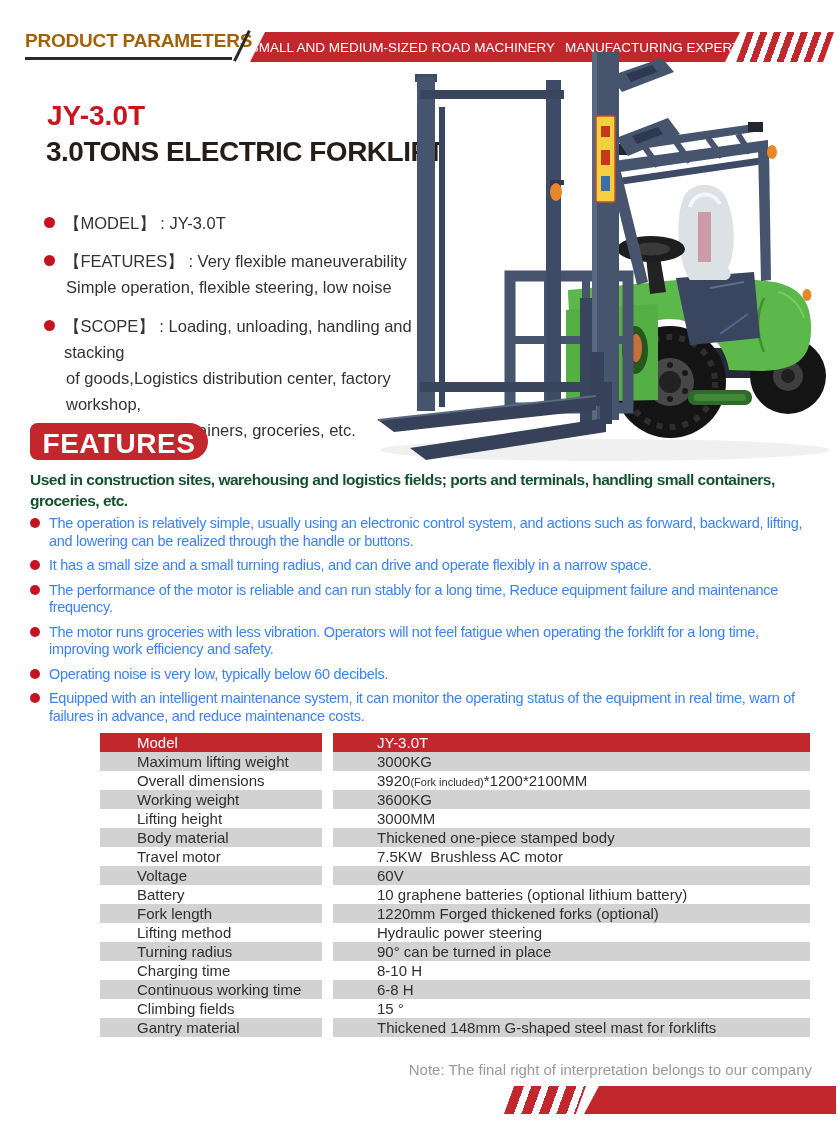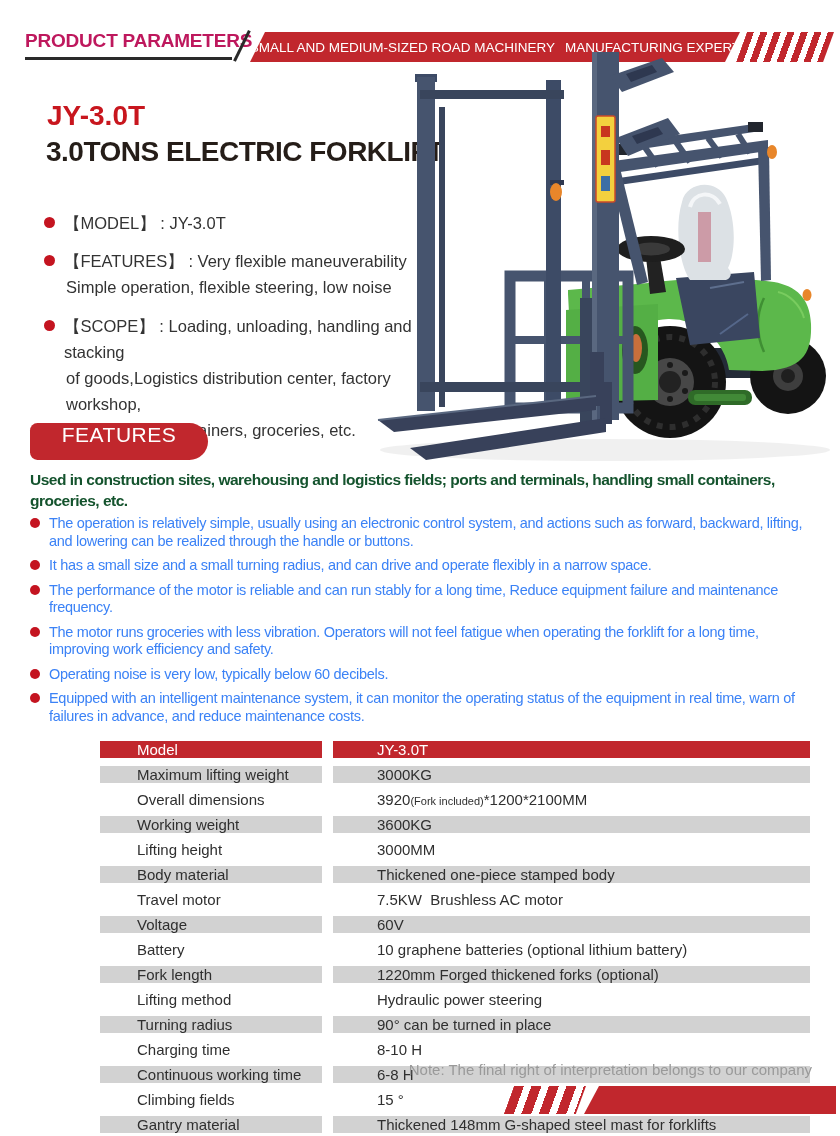--- a/index.html
+++ b/index.html
@@ -4,21 +4,21 @@
 <style>
   :root{
     --red:#C1272D; --title_red:#C8161E; --row_gray:#D2D2D2;
     --ink:#1c1c1c; --steel:#46546E; --steel2:#3D4B66; --green:#5CB84B;
   }
   html,body{margin:0;padding:0;background:#fff;}
   .page{position:relative;width:840px;height:1136px;background:#fff;overflow:hidden;
         font-family:"Liberation Sans",sans-serif;color:var(--ink);}
   
   .hdr-title{position:absolute;left:25px;top:30px;font-size:19px;font-weight:bold;
-             letter-spacing:-0.2px;color:#be185d;}
+             letter-spacing:-0.2px;color:#a16207;}
   .hdr-underline{position:absolute;left:25px;top:57px;width:207px;height:2.5px;background:#2a2a2a;}
   .hdr-diag{position:absolute;left:233px;top:27px;width:2.5px;height:34px;background:#2a2a2a;
             transform:rotate(26deg);transform-origin:bottom center;}
   .hdr-banner{position:absolute;left:250px;top:32px;width:490px;height:30px;background:var(--red);
               clip-path:polygon(15px 0,100% 0,calc(100% - 15px) 100%,0 100%);
               display:flex;align-items:center;justify-content:center;white-space:nowrap;
               color:#fff;font-size:13.5px;font-weight:500;letter-spacing:0;}
   .banner-dash{display:inline-block;width:26px;height:2px;background:#fff;margin:0 5px;}
   .hdr-stripes{position:absolute;left:747px;top:32px;width:87px;height:30px;
                background:repeating-linear-gradient(90deg,var(--red) 0 7px,transparent 7px 13.5px);
@@ -33,30 +33,30 @@
   .sbullet.gap-big{margin-top:13px;}
   .dot{flex:none;width:11px;height:11px;border-radius:50%;background:#C41420;margin-right:9px;margin-top:7px;}
   .fitem .dot{width:10px;height:10px;margin-top:3px;}
   .stext{font-size:16.5px;line-height:26px;color:#333;}
   .slabel{color:#333;}
   .ssep{white-space:pre;}
   .sline.cont{padding-left:2px;}
   .forklift{position:absolute;left:360px;top:52px;width:470px;height:415px;}
   
   .features-banner{position:absolute;left:30px;top:423px;width:178px;height:37px;background:var(--red);
-                   border-radius:8px 20px 20px 8px;display:flex;align-items:flex-start;justify-content:center;
-                   color:#fff;font-size:21px;font-weight:normal;letter-spacing:0.5px;}
+                   border-radius:8px 20px 20px 8px;display:flex;align-items:flex-end;justify-content:center;
+                   color:#fff;font-size:28px;font-weight:bold;letter-spacing:0.5px;}
   .features-intro{position:absolute;left:30px;top:469px;width:790px;font-size:15.5px;font-weight:bold;
                   letter-spacing:-0.5px;line-height:21px;color:#14532d;}
   .features-list{position:absolute;left:30px;top:515px;width:788px;}
   .fitem{display:flex;margin-bottom:7px;}
   .ftext{font-size:14.5px;line-height:17.5px;letter-spacing:-0.3px;color:#3b82f6;}
   
   .spec-table{position:absolute;left:100px;top:733px;width:710px;}
-  .trow{display:flex;height:25px;font-size:15px;color:#2f2f2f;align-items:flex-end;}
+  .trow{display:flex;height:19px;font-size:15px;color:#2f2f2f;}
   .trow .c1{width:222px;box-sizing:border-box;padding-left:37px;display:flex;align-items:center;}
   .trow .gapcol{width:11px;}
   .trow .c2{flex:1;box-sizing:border-box;padding-left:44px;display:flex;align-items:center;white-space:pre;}
   .trow.gray .c1,.trow.gray .c2{background:var(--row_gray);}
   .trow.thead .c1,.trow.thead .c2{background:var(--red);color:#fff;}
   .vsmall{font-size:11px;align-self:center;padding-top:3px;}
   
   .footer-note{position:absolute;right:28px;top:1061px;font-size:15px;color:#9a9a9a;}
   .bottom-stripes{position:absolute;left:514px;top:1086px;width:72px;height:28px;
                   background:repeating-linear-gradient(90deg,var(--red) 0 10px,transparent 10px 17.5px);

